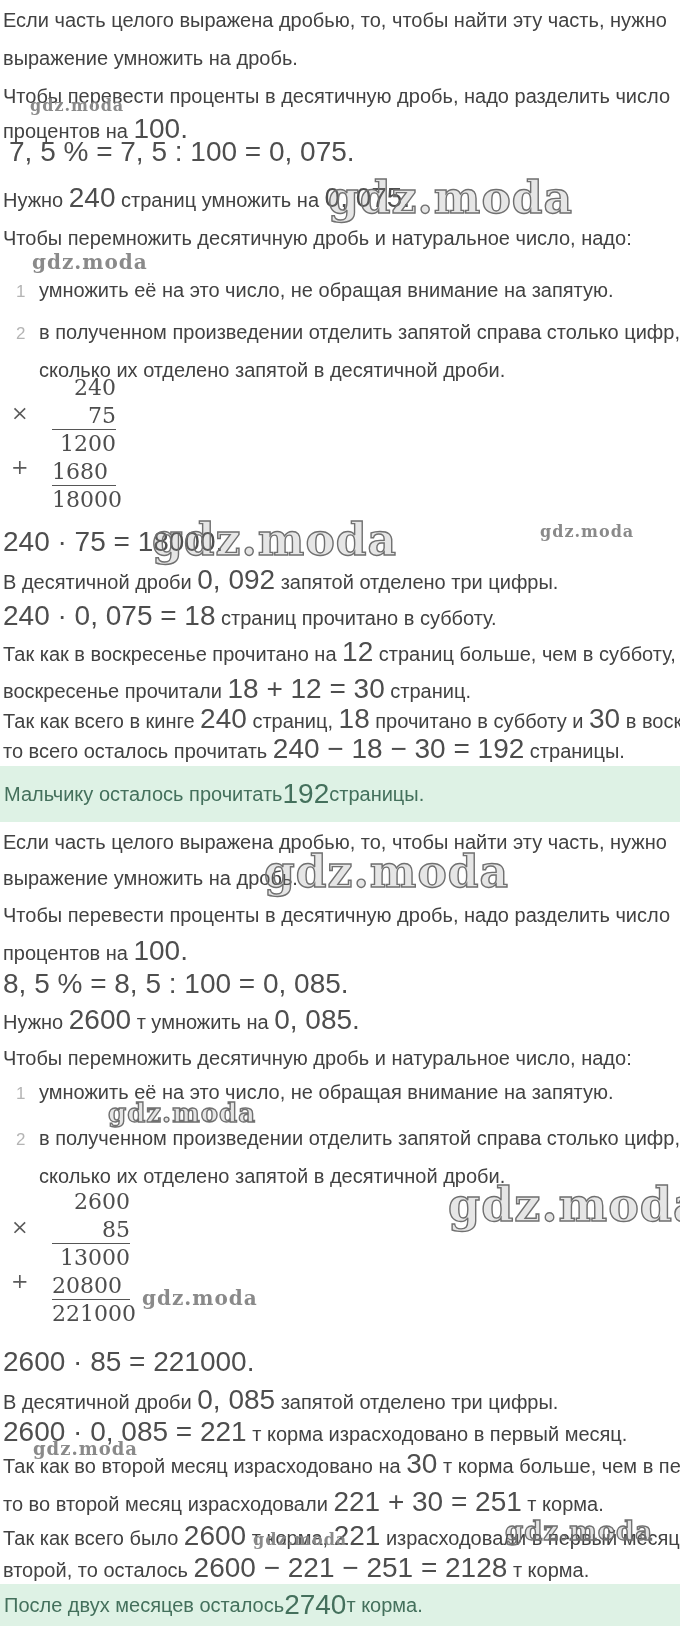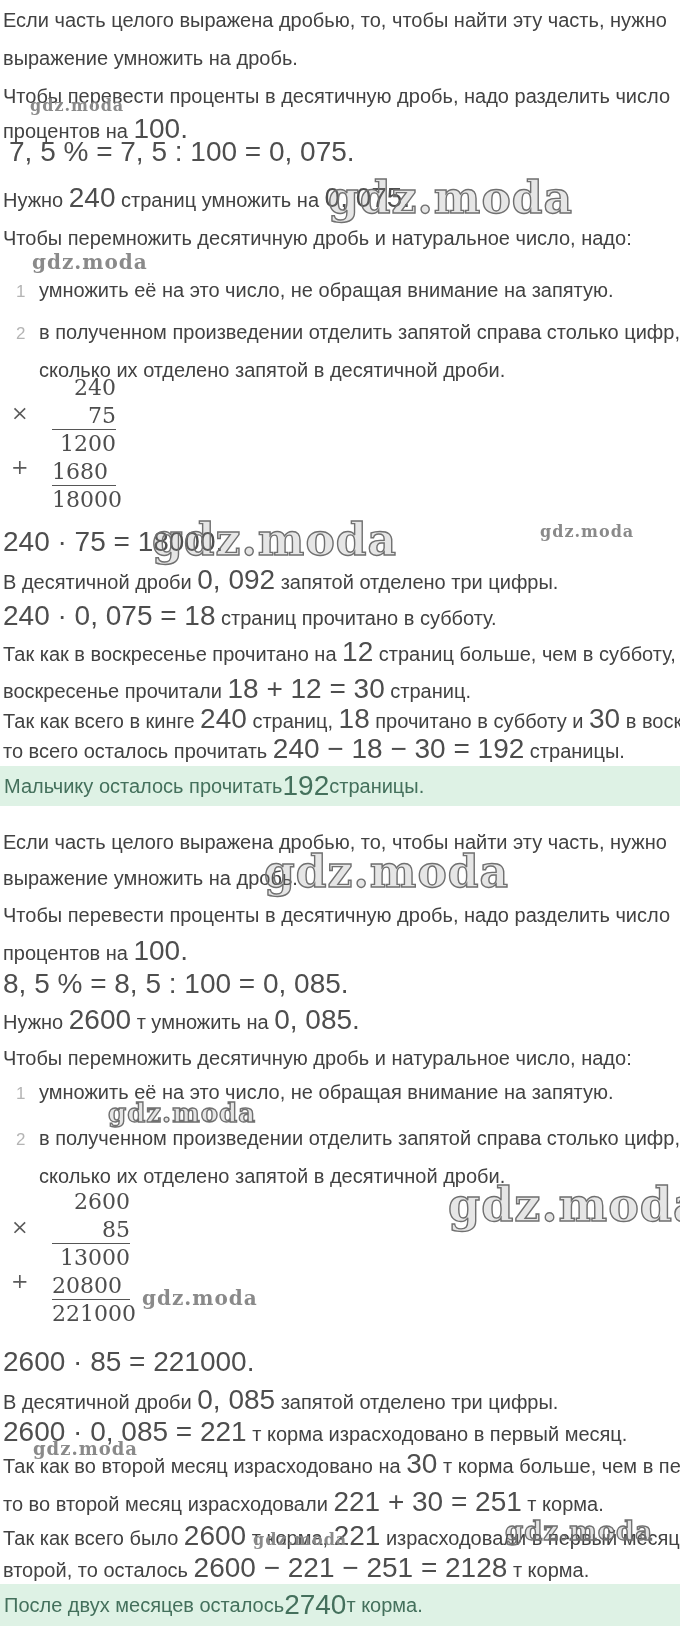--- a/index.html
+++ b/index.html
@@ -47,21 +47,21 @@
         <div class="numrow">18000</div>
       </div>
     </div>
     <div class="line" style="top: 530px;"><span class="m">240 · 75 = 18000.</span></div>
     <div class="line" style="top: 568px;"><span>В десятичной дроби </span><span class="m">0, 092</span><span> запятой отделено три цифры.</span></div>
     <div class="line" style="top: 604px;"><span class="m">240 · 0, 075 = 18</span><span> страниц прочитано в субботу.</span></div>
     <div class="line" style="top: 640px;"><span>Так как в воскресенье прочитано на </span><span class="m">12</span><span> страниц больше, чем в субботу, то в</span></div>
     <div class="line" style="top: 677px;"><span>воскресенье прочитали </span><span class="m">18 + 12 = 30</span><span> страниц.</span></div>
     <div class="line" style="top: 707px;"><span>Так как всего в кинге </span><span class="m">240</span><span> страниц, </span><span class="m">18</span><span> прочитано в субботу и </span><span class="m">30</span><span> в воскресенье,</span></div>
     <div class="line" style="top: 737px;"><span>то всего осталось прочитать </span><span class="m">240 − 18 − 30 = 192</span><span> страницы.</span></div>
-    <div class="band" style="top: 766px; height: 40px;">
+    <div class="band" style="top: 766px; height: 56px;">
       <span>Мальчику осталось прочитать </span>
       <span class="m">192</span>
       <span> страницы.</span>
     </div>
     <div class="line" style="top: 830px;"><span>Если часть целого выражена дробью, то, чтобы найти эту часть, нужно</span></div>
     <div class="line" style="top: 866px;"><span>выражение умножить на дробь.</span></div>
     <div class="line" style="top: 903px;"><span>Чтобы перевести проценты в десятичную дробь, надо разделить число</span></div>
     <div class="line" style="top: 939px;"><span>процентов на </span><span class="m">100.</span></div>
     <div class="line" style="top: 972px; text-align: right;"><span class="m">8, 5 % = 8, 5 : 100 = 0, 085.</span></div>
     <div class="line" style="top: 1008px; text-align: center;"><span>Нужно </span><span class="m">2600</span><span> т умножить на </span><span class="m">0, 085.</span></div>

